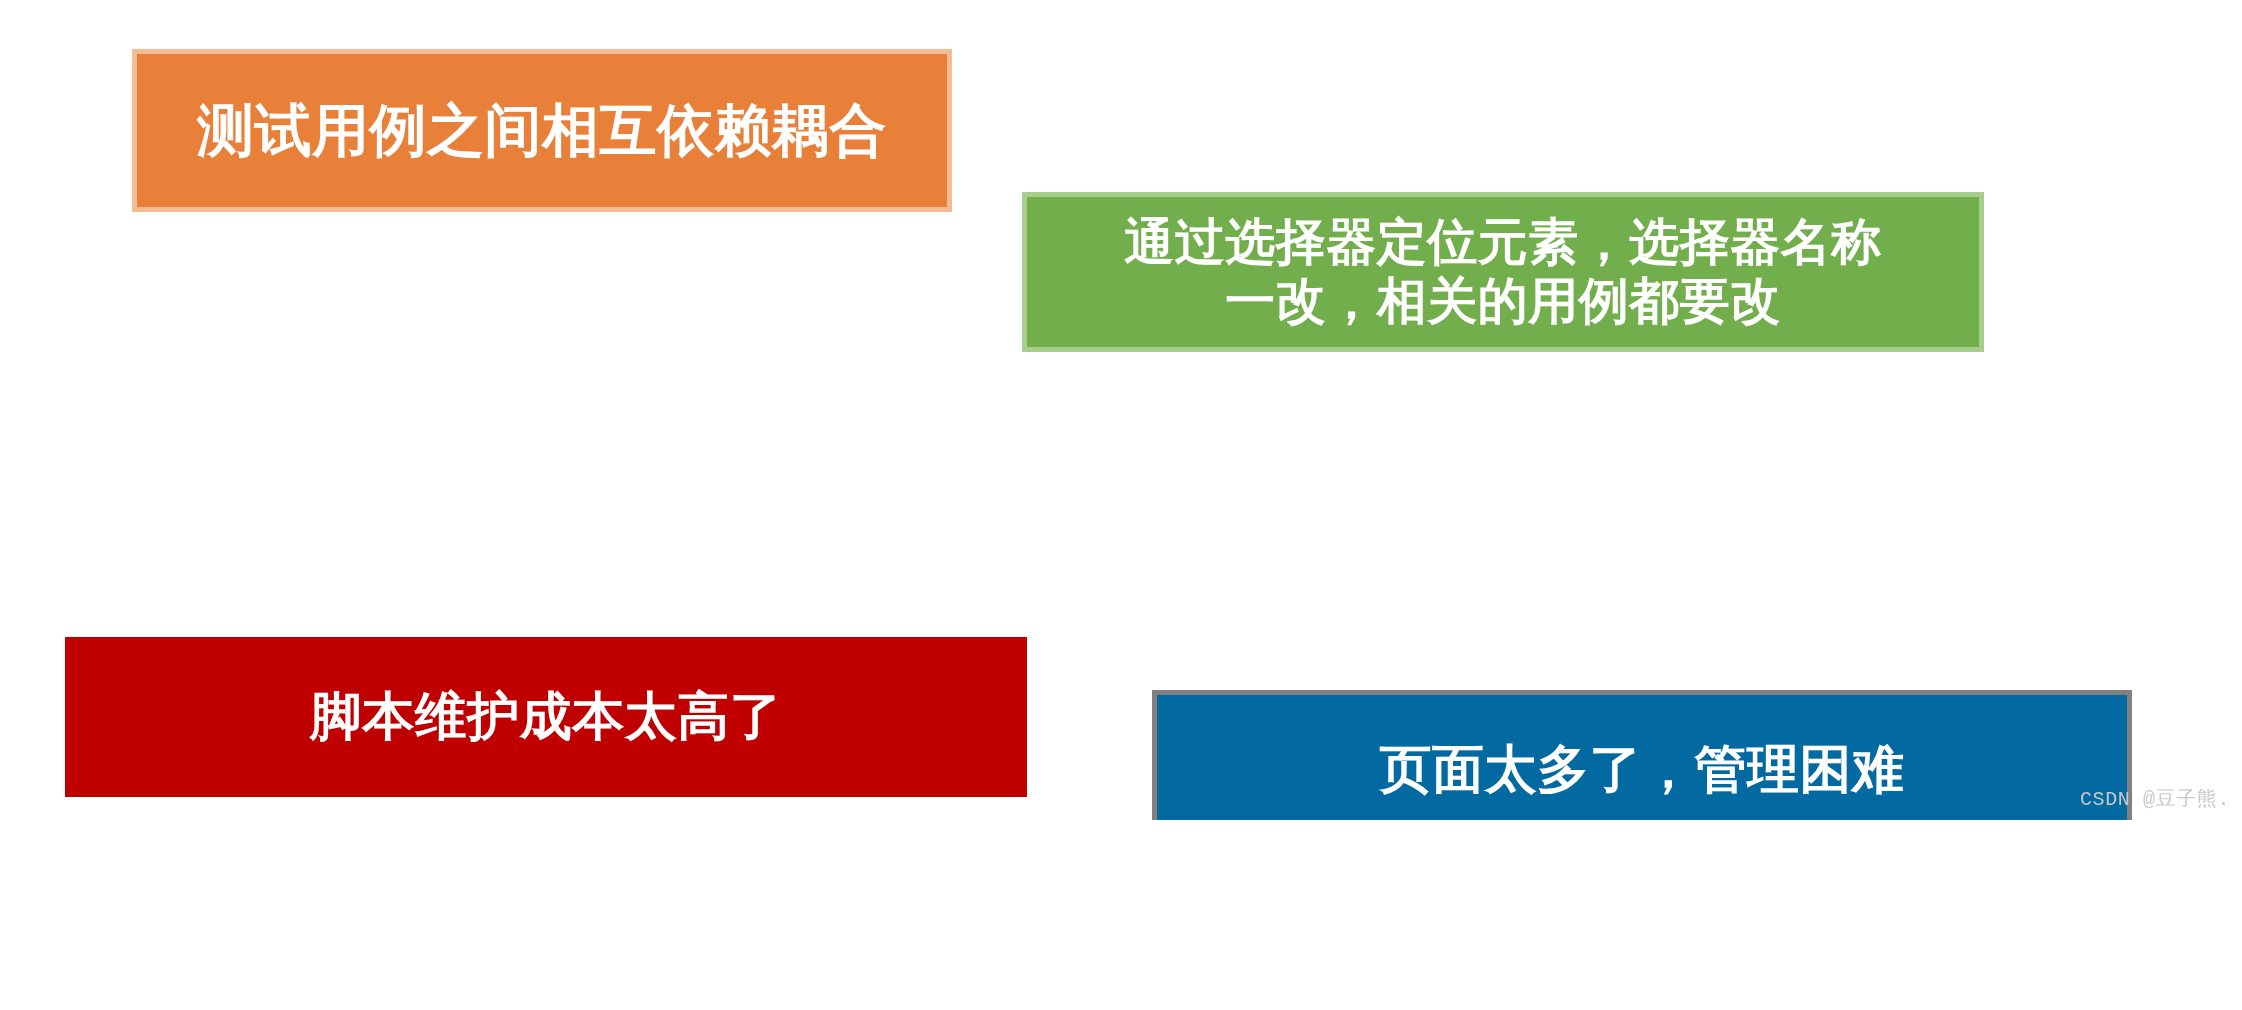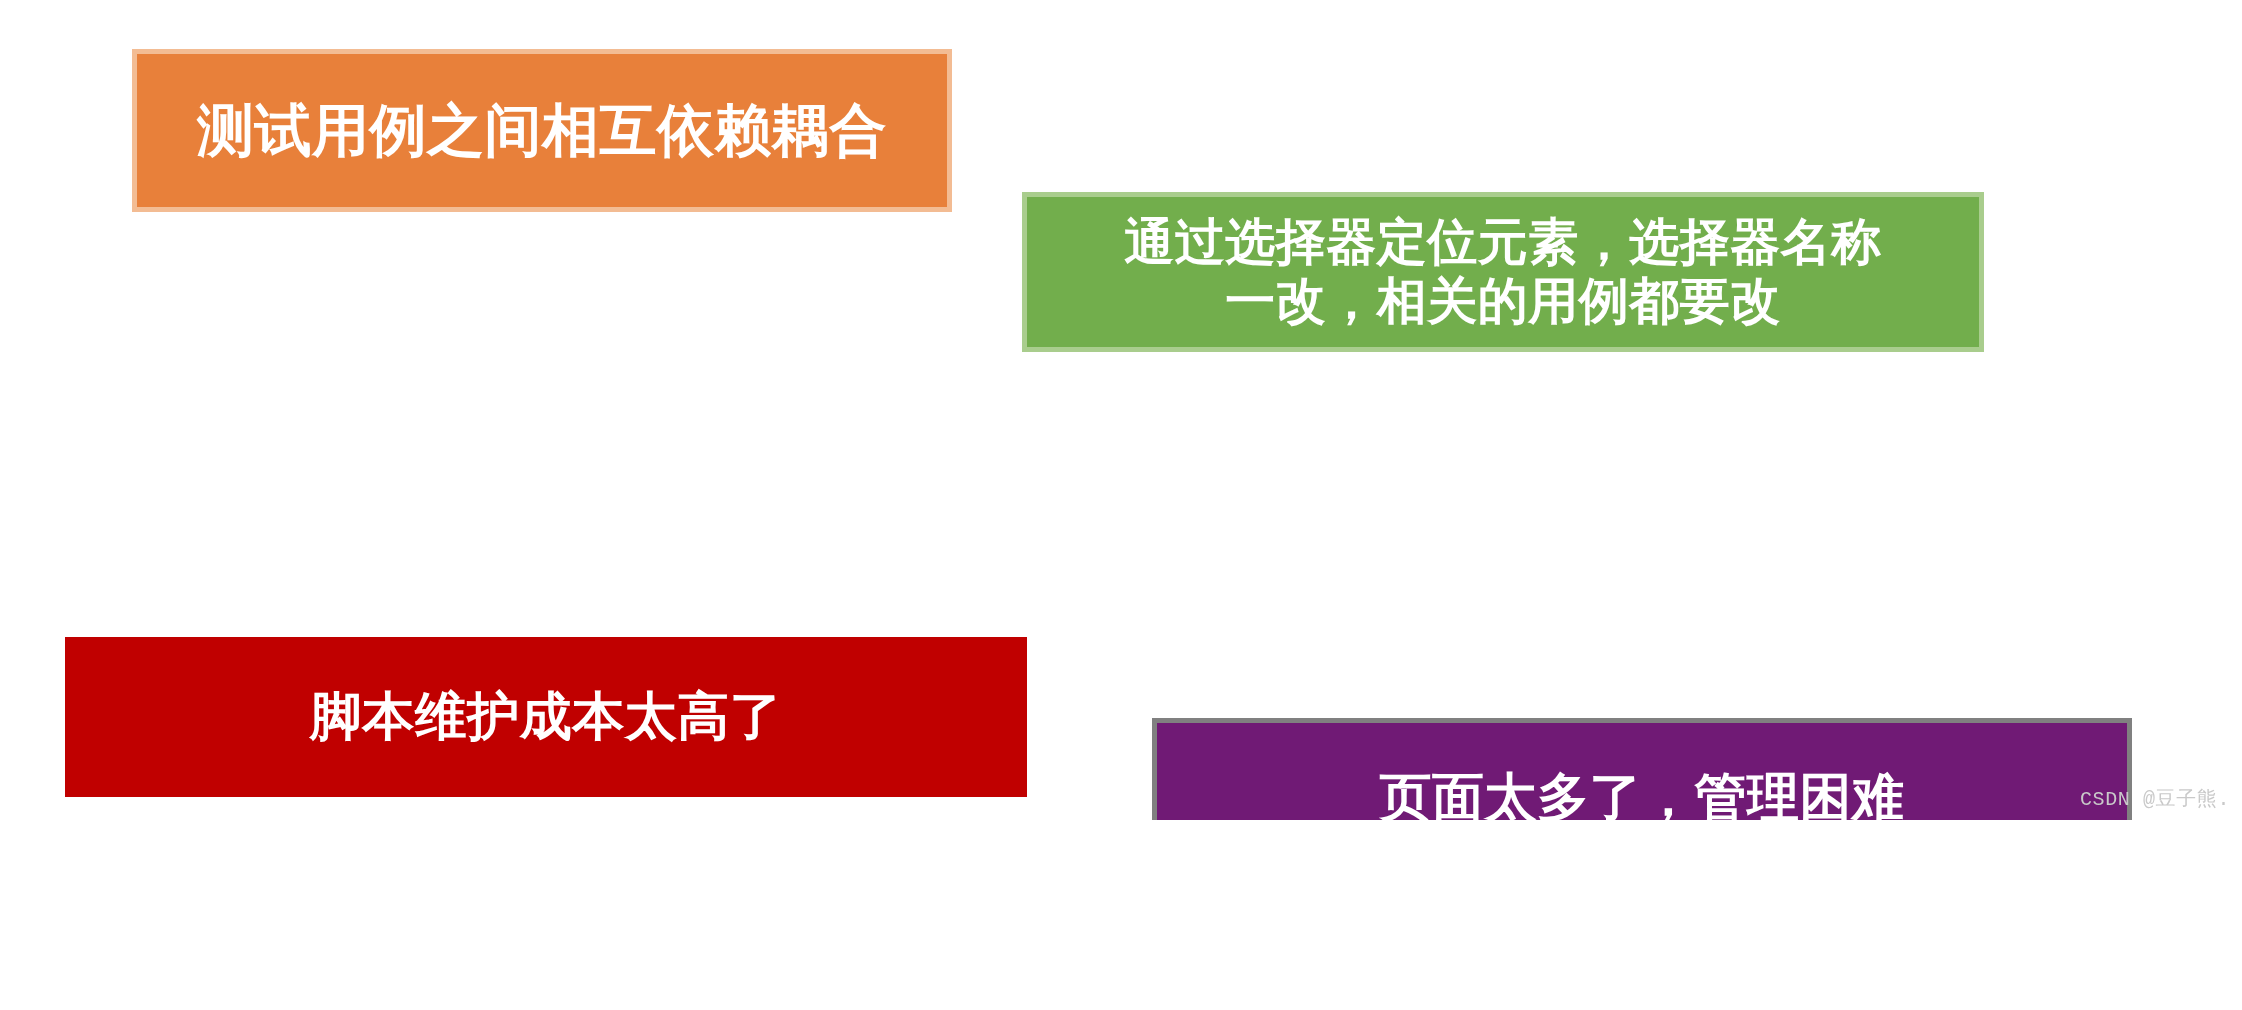--- a/index.html
+++ b/index.html
@@ -75,24 +75,24 @@
     height: 160px;
     background: #C00000;
     border: none;
     font-size: 52px;
     margin-left: 12px;
   }
 
   
   .c-gray {
     left: 1152px;
-    top: 718px;
+    top: 690px;
     width: 980px;
     height: 160px;
-    background: #701a75;
+    background: #0369a1;
     border: 5px solid #808080;
     font-size: 52px;
   }
 
   
   .watermark {
     position: absolute;
     right: 12px;
     bottom: 8px;
     font-size: 20px;

